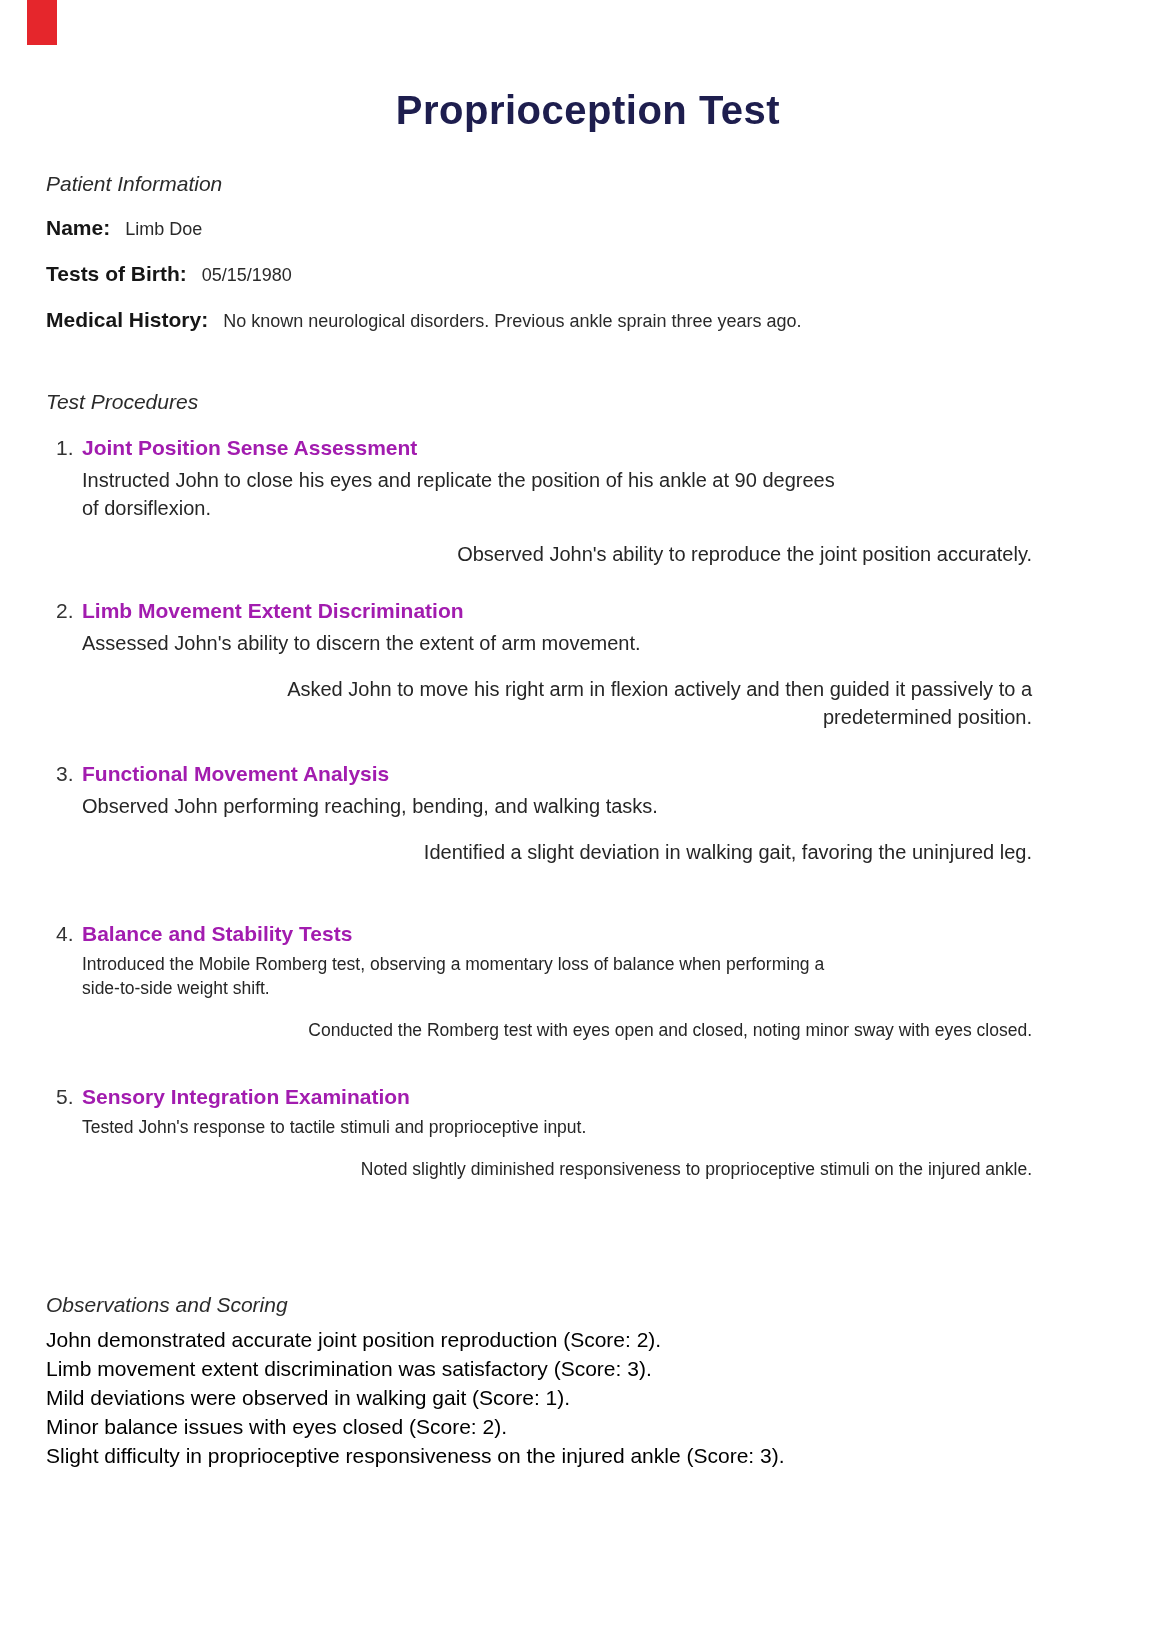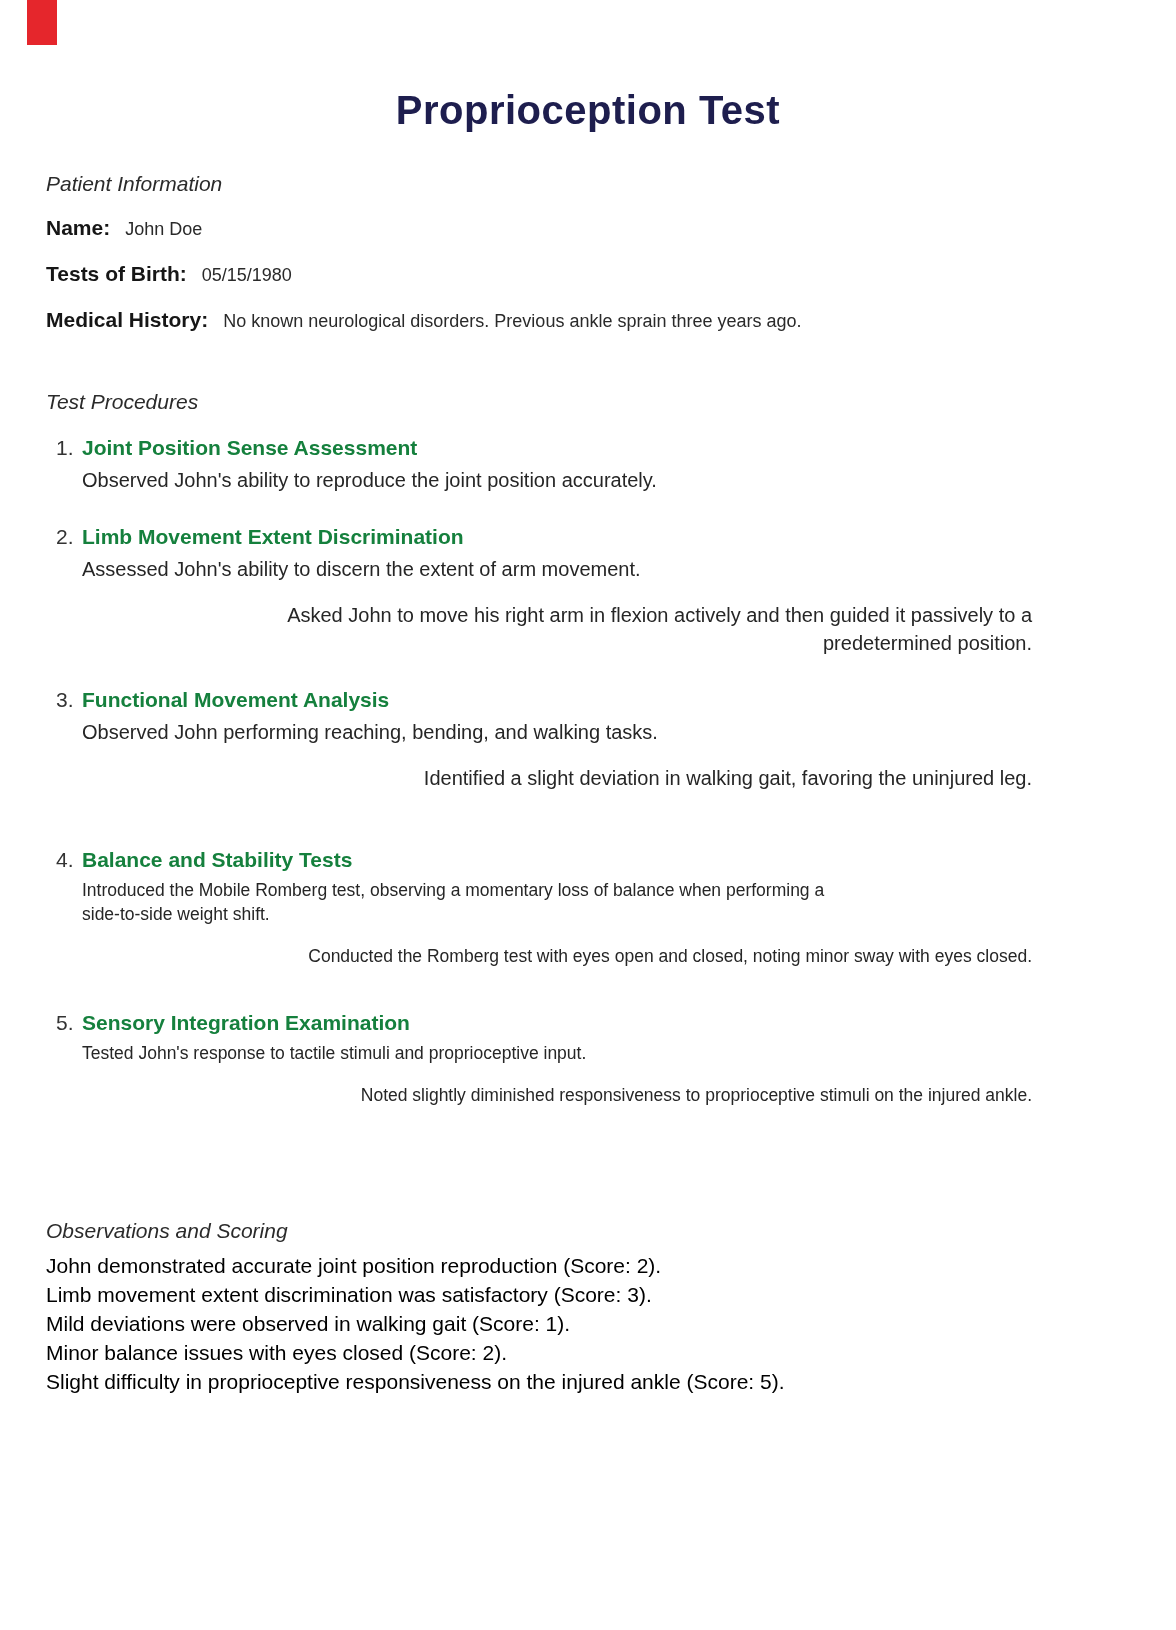--- a/index.html
+++ b/index.html
@@ -20,21 +20,21 @@
   .field-value{font-size:18px;color:#2a2a2a;margin-left:15px;}
 
   .tp-heading{margin-top:56px;}
 
   .proc-item{margin-top:30px;padding-left:10px;}
   .proc-item.first{margin-top:21px;}
   .proc-item.gap-lg{margin-top:55px;}
   .proc-item.gap-md{margin-top:42px;}
   .proc-head{display:flex;align-items:baseline;line-height:25px;}
   .proc-num{width:26px;flex:0 0 26px;font-size:21px;color:#333;}
-  .proc-title{font-weight:bold;font-size:21px;color:#15803d;}
+  .proc-title{font-weight:bold;font-size:21px;color:#a21caf;}
   .proc-p{margin:6px 0 0 26px;font-size:20px;line-height:28px;color:#262626;white-space:pre-line;max-width:950px;}
   .proc-p + .proc-p{margin-top:18px;text-align:right;}
   .proc-item.small .proc-p{font-size:17.5px;line-height:24px;}
 
   .obs-heading{margin-top:112px;}
   .obs-lines{margin-top:8px;}
   .obs-line{font-size:21px;line-height:29px;color:#000000;}
 </style>
 </head>
 <body>
@@ -43,36 +43,38 @@
 
   <div class="ribbon"></div>
 
   <h1 class="doc-title">Proprioception Test</h1>
 
   <div class="content">
 
     <div class="sec-heading pi-heading">Patient Information</div>
 
     <div class="field-row">
-      <span class="field-label">Name:</span><span class="field-value">John Doe</span>
+      <span class="field-label">Name:</span><span class="field-value">Limb Doe</span>
     </div>
     <div class="field-row">
       <span class="field-label">Tests of Birth:</span><span class="field-value">05/15/1980</span>
     </div>
     <div class="field-row">
       <span class="field-label">Medical History:</span><span class="field-value">No known neurological disorders. Previous ankle sprain three years ago.</span>
     </div>
 
     <div class="sec-heading tp-heading">Test Procedures</div>
 
     <div class="proc-item first">
       <div class="proc-head">
         <span class="proc-num">1.</span>
         <span class="proc-title">Joint Position Sense Assessment</span>
       </div>
+      <p class="proc-p">Instructed John to close his eyes and replicate the position of his ankle at 90 degrees
+of dorsiflexion.</p>
       <p class="proc-p">Observed John's ability to reproduce the joint position accurately.</p>
     </div>
 
     <div class="proc-item">
       <div class="proc-head">
         <span class="proc-num">2.</span>
         <span class="proc-title">Limb Movement Extent Discrimination</span>
       </div>
       <p class="proc-p">Assessed John's ability to discern the extent of arm movement.</p>
       <p class="proc-p">Asked John to move his right arm in flexion actively and then guided it passively to a
@@ -107,17 +109,17 @@
       <p class="proc-p">Noted slightly diminished responsiveness to proprioceptive stimuli on the injured ankle.</p>
     </div>
 
     <div class="sec-heading obs-heading">Observations and Scoring</div>
 
     <div class="obs-lines">
       <div class="obs-line">John demonstrated accurate joint position reproduction (Score: 2).</div>
       <div class="obs-line">Limb movement extent discrimination was satisfactory (Score: 3).</div>
       <div class="obs-line">Mild deviations were observed in walking gait (Score: 1).</div>
       <div class="obs-line">Minor balance issues with eyes closed (Score: 2).</div>
-      <div class="obs-line">Slight difficulty in proprioceptive responsiveness on the injured ankle (Score: 5).</div>
+      <div class="obs-line">Slight difficulty in proprioceptive responsiveness on the injured ankle (Score: 3).</div>
     </div>
 
   </div>
 </div>
 
 </body></html>

